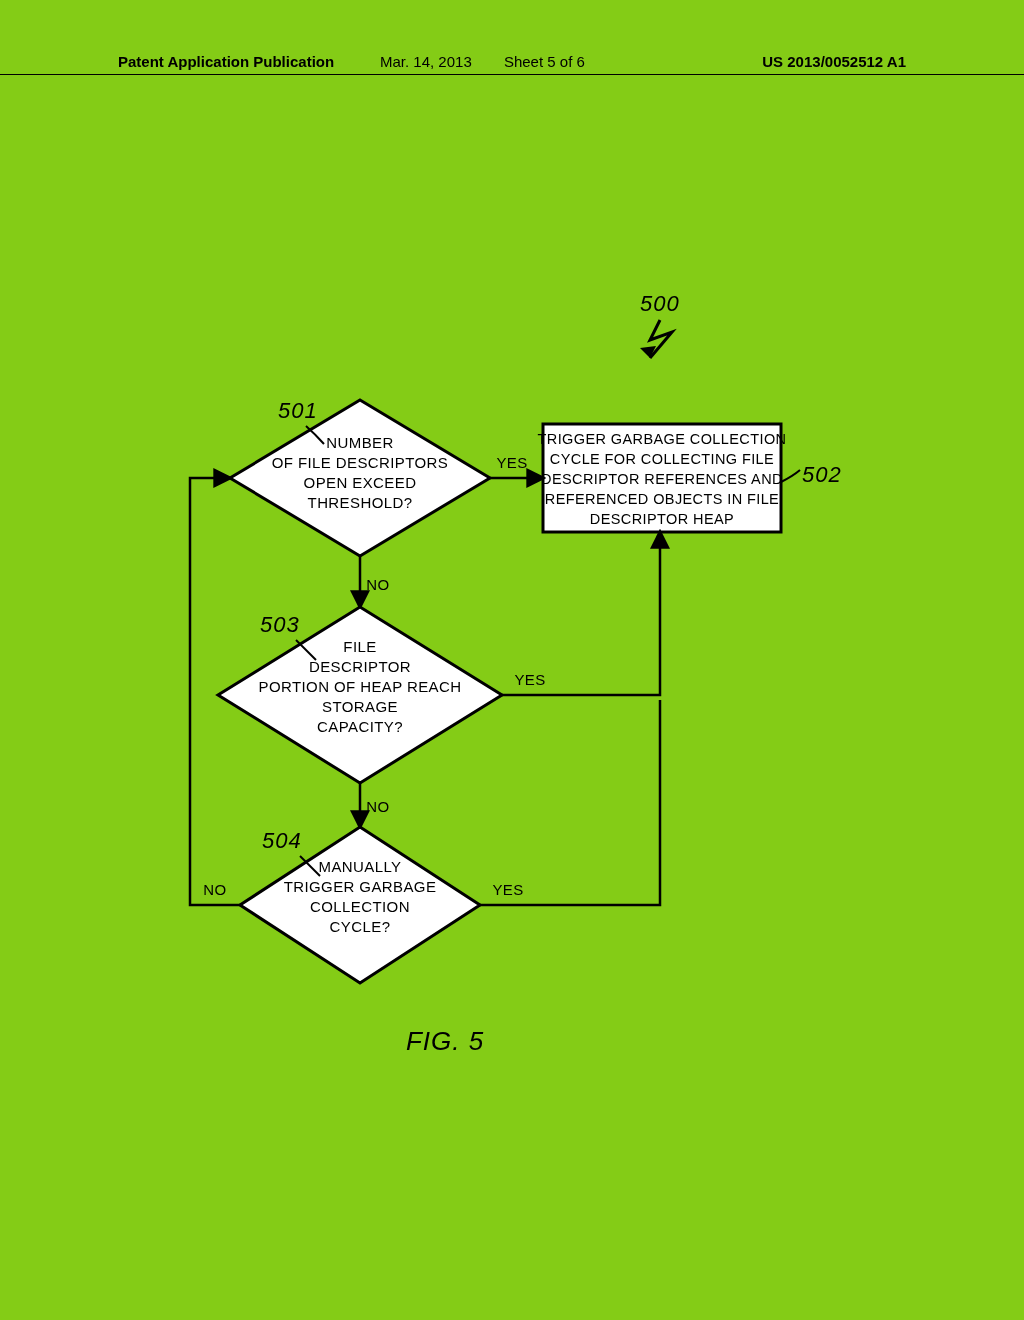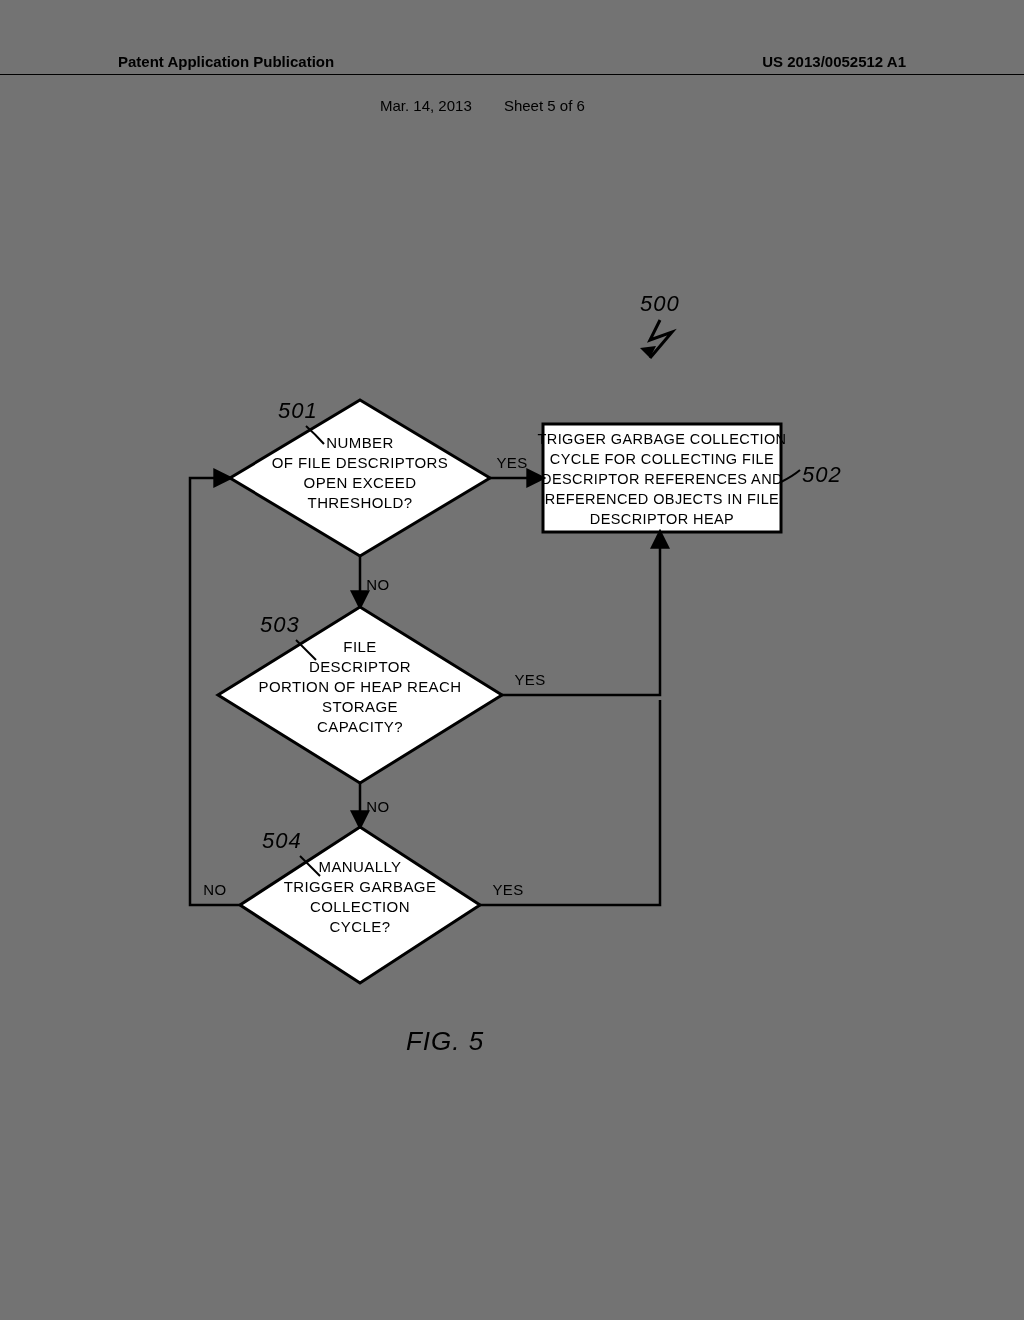--- a/index.html
+++ b/index.html
@@ -5,21 +5,21 @@
   html, body {
     margin: 0;
     padding: 0;
     background: #fff;
     font-family: Arial, Helvetica, sans-serif;
   }
   .page {
     width: 1024px;
     height: 1320px;
     position: relative;
-    background: #737373;
+    background: #84cc16;
   }
   .header {
     position: absolute;
     top: 74px;
     left: 0;
     right: 0;
     border-top: 1.5px solid #000;
     height: 30px;
   }
   .hdr-left {
@@ -27,21 +27,20 @@
     left: 118px;
     top: -22px;
     font-size: 15px;
     font-weight: bold;
   }
   .hdr-mid {
     position: absolute;
     left: 380px;
     top: -22px;
     font-size: 15px;
-    margin-top: 44px;
   }
   .hdr-sheet {
     margin-left: 28px;
   }
   .hdr-right {
     position: absolute;
     right: 118px;
     top: -22px;
     font-size: 15px;
     font-weight: bold;

